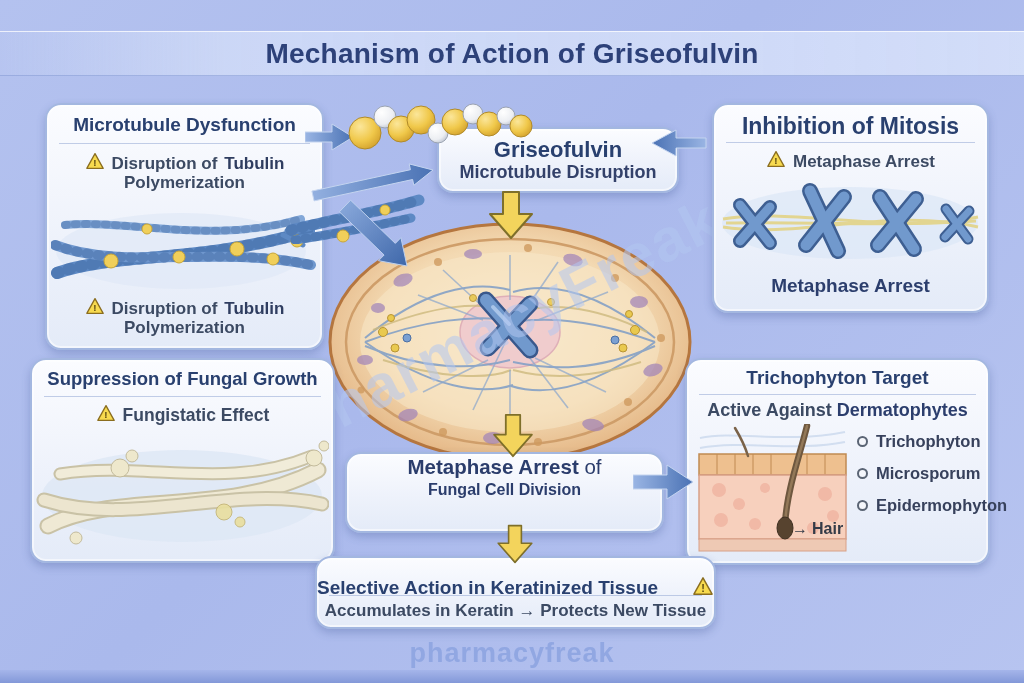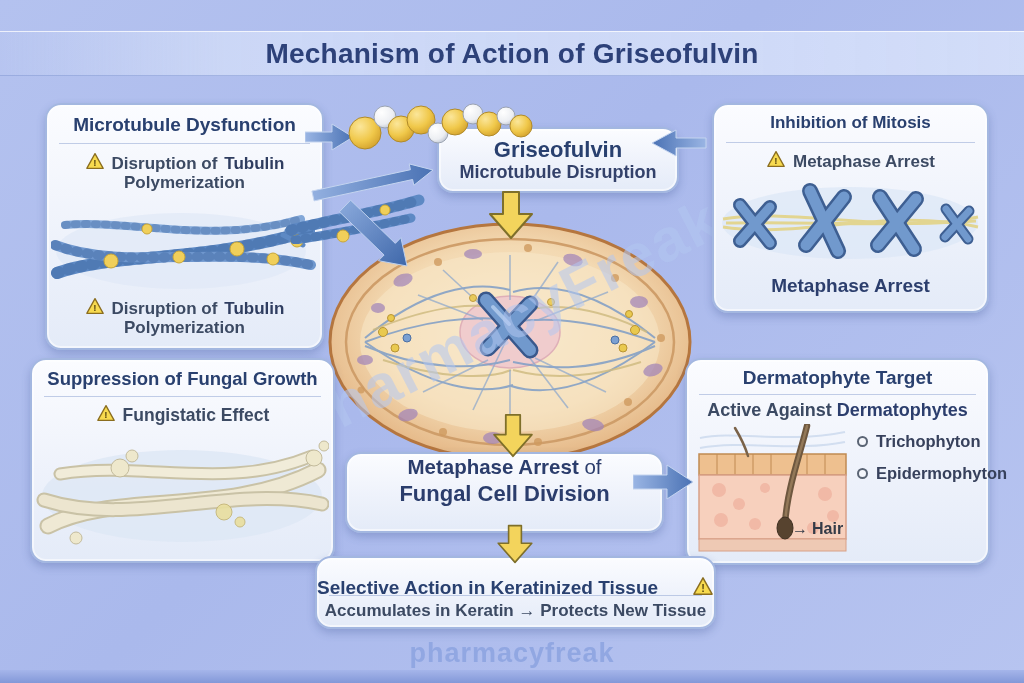--- a/index.html
+++ b/index.html
@@ -221,21 +221,21 @@
     </div>
     <div class="center-line" style="top:213px;font-size:17px;">Polymerization</div>
   </div>
 
   <div class="panel" style="left:437px;top:127px;width:238px;height:62px;display:flex;flex-direction:column;align-items:center;justify-content:center;">
     <div style="font-size:22px;font-weight:700;color:#29406f;line-height:1.15;">Griseofulvin</div>
     <div style="font-size:18px;font-weight:600;color:#33416a;line-height:1.15;">Microtubule Disruption</div>
   </div>
 
   <div class="panel" style="left:712px;top:103px;width:273px;height:206px;">
-    <div class="panel-heading" style="top:8px;font-size:17px;">Inhibition of Mitosis</div>
+    <div class="panel-heading" style="top:8px;font-size:23px;">Inhibition of Mitosis</div>
     <div class="divider" style="top:37px;"></div>
     <div class="warn-row" style="top:45px;font-size:17px;">
       <span class="warn-icon">
         <svg width="20" height="18" viewBox="0 0 24 22">
             <path d="M12 2 L22 20 H2 Z" fill="#f7da4e" stroke="#8a6d1f" stroke-width="1.6" stroke-linejoin="round"></path>
             <text x="12" y="17.5" font-size="12" font-weight="bold" fill="#5d4a12" text-anchor="middle">!</text>
           </svg>
       </span>
       <span>Metaphase Arrest</span>
     </div>
@@ -306,25 +306,25 @@
       <circle cx="204" cy="88" r="5" fill="#e9df9e" stroke="#c3b474" opacity=".9"></circle>
       <circle cx="40" cy="104" r="6" fill="#eee8cc" stroke="#c3bb9c"></circle>
     </svg>
   </div>
 
   <div class="panel" style="left:345px;top:452px;width:315px;height:77px;display:flex;flex-direction:column;align-items:center;">
     <div style="font-size:20.5px;color:#2b3d6c;line-height:1.25;">
       <span style="font-weight:700;">Metaphase Arrest</span>
       <span style="font-weight:500;">of</span>
     </div>
-    <div style="font-size:22px;font-weight:700;color:#2b3d6c;line-height:1.25;">Fungal Cell Division</div>
+    <div style="font-size:16px;font-weight:700;color:#2b3d6c;line-height:1.25;">Fungal Cell Division</div>
   </div>
 
   <div class="panel" style="left:685px;top:358px;width:301px;height:203px;">
-    <div class="panel-heading" style="top:7px;font-size:19px;">Dermatophyte Target</div>
+    <div class="panel-heading" style="top:7px;font-size:19px;">Trichophyton Target</div>
     <div class="divider" style="top:34px;"></div>
     <div class="center-line" style="top:40px;font-size:18px;">
       <span style="font-weight:600;">Active Against</span>
       <span style="font-weight:700;color:#2c3e6d;text-align:center;">Dermatophytes</span>
     </div>
     <svg class="art" style="left:8px;top:64px;" width="155" height="133" viewBox="0 0 155 133">
       <g stroke="#cfdcef" stroke-width="2" fill="none" opacity=".9">
         <path d="M5,14 C40,6 90,20 150,8"></path>
           <path d="M5,24 C50,16 100,28 150,18"></path>
       </g>
@@ -354,20 +354,24 @@
       <path d="M112,2 C104,34 92,66 90,100" stroke="#9c815f" stroke-width="2.5" fill="none" stroke-linecap="round" opacity=".8"></path>
       <ellipse cx="90" cy="104" rx="8" ry="11" fill="#57432f" stroke="#3f3022"></ellipse>
     </svg>
     <div class="bullet-list" style="left:170px;top:72px;">
       <div class="bullet-item">
         <span class="bullet-dot"></span>
         <span>Trichophyton</span>
       </div>
       <div class="bullet-item">
         <span class="bullet-dot"></span>
+        <span>Microsporum</span>
+      </div>
+      <div class="bullet-item">
+        <span class="bullet-dot"></span>
         <span>Epidermophyton</span>
       </div>
     </div>
     <div class="hair-tag" style="left:105px;top:160px;">
       <span>→</span>
       <span>Hair</span>
     </div>
   </div>
 
   <div class="panel" style="left:315px;top:556px;width:397px;height:69px;">

